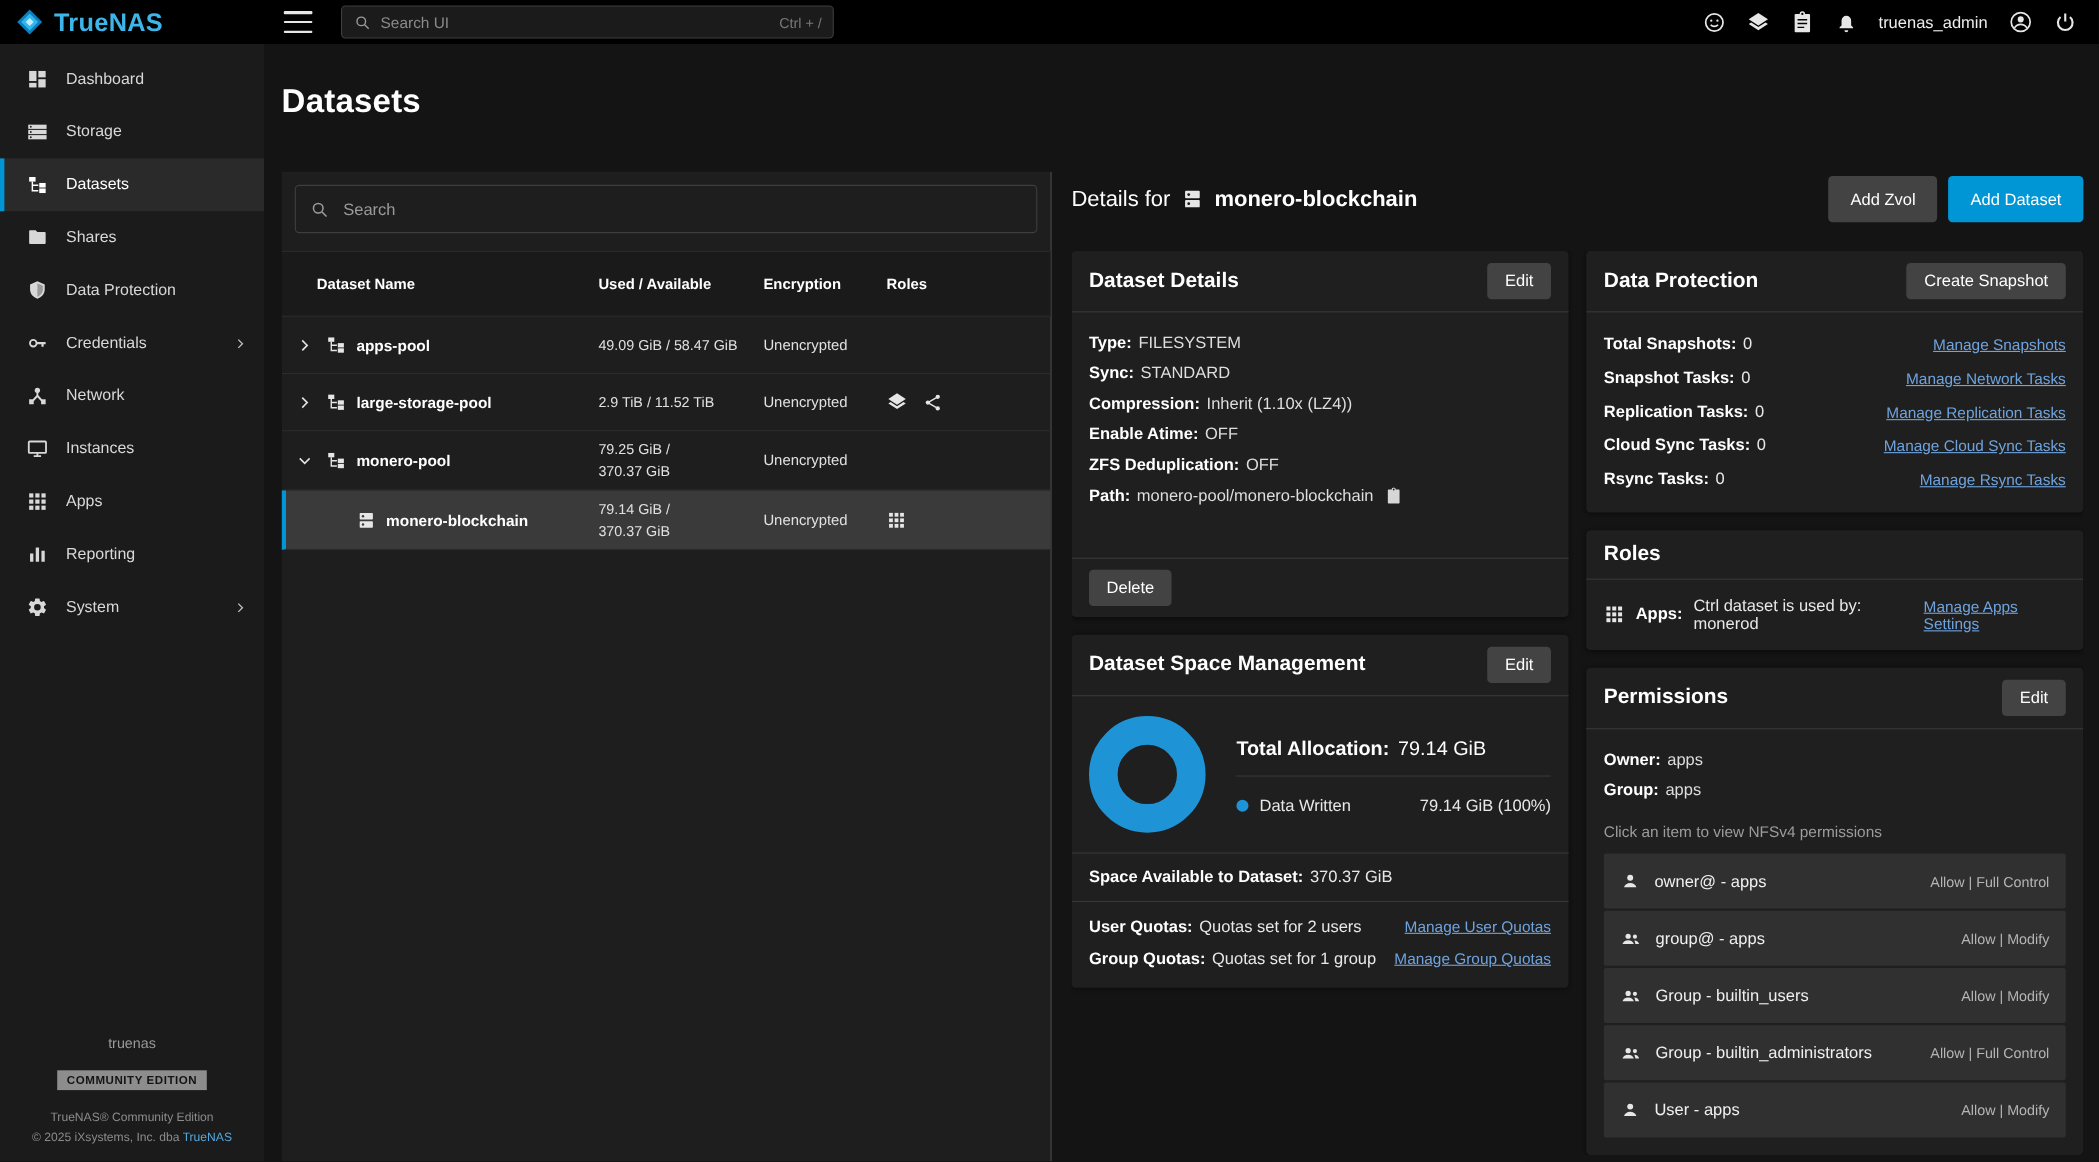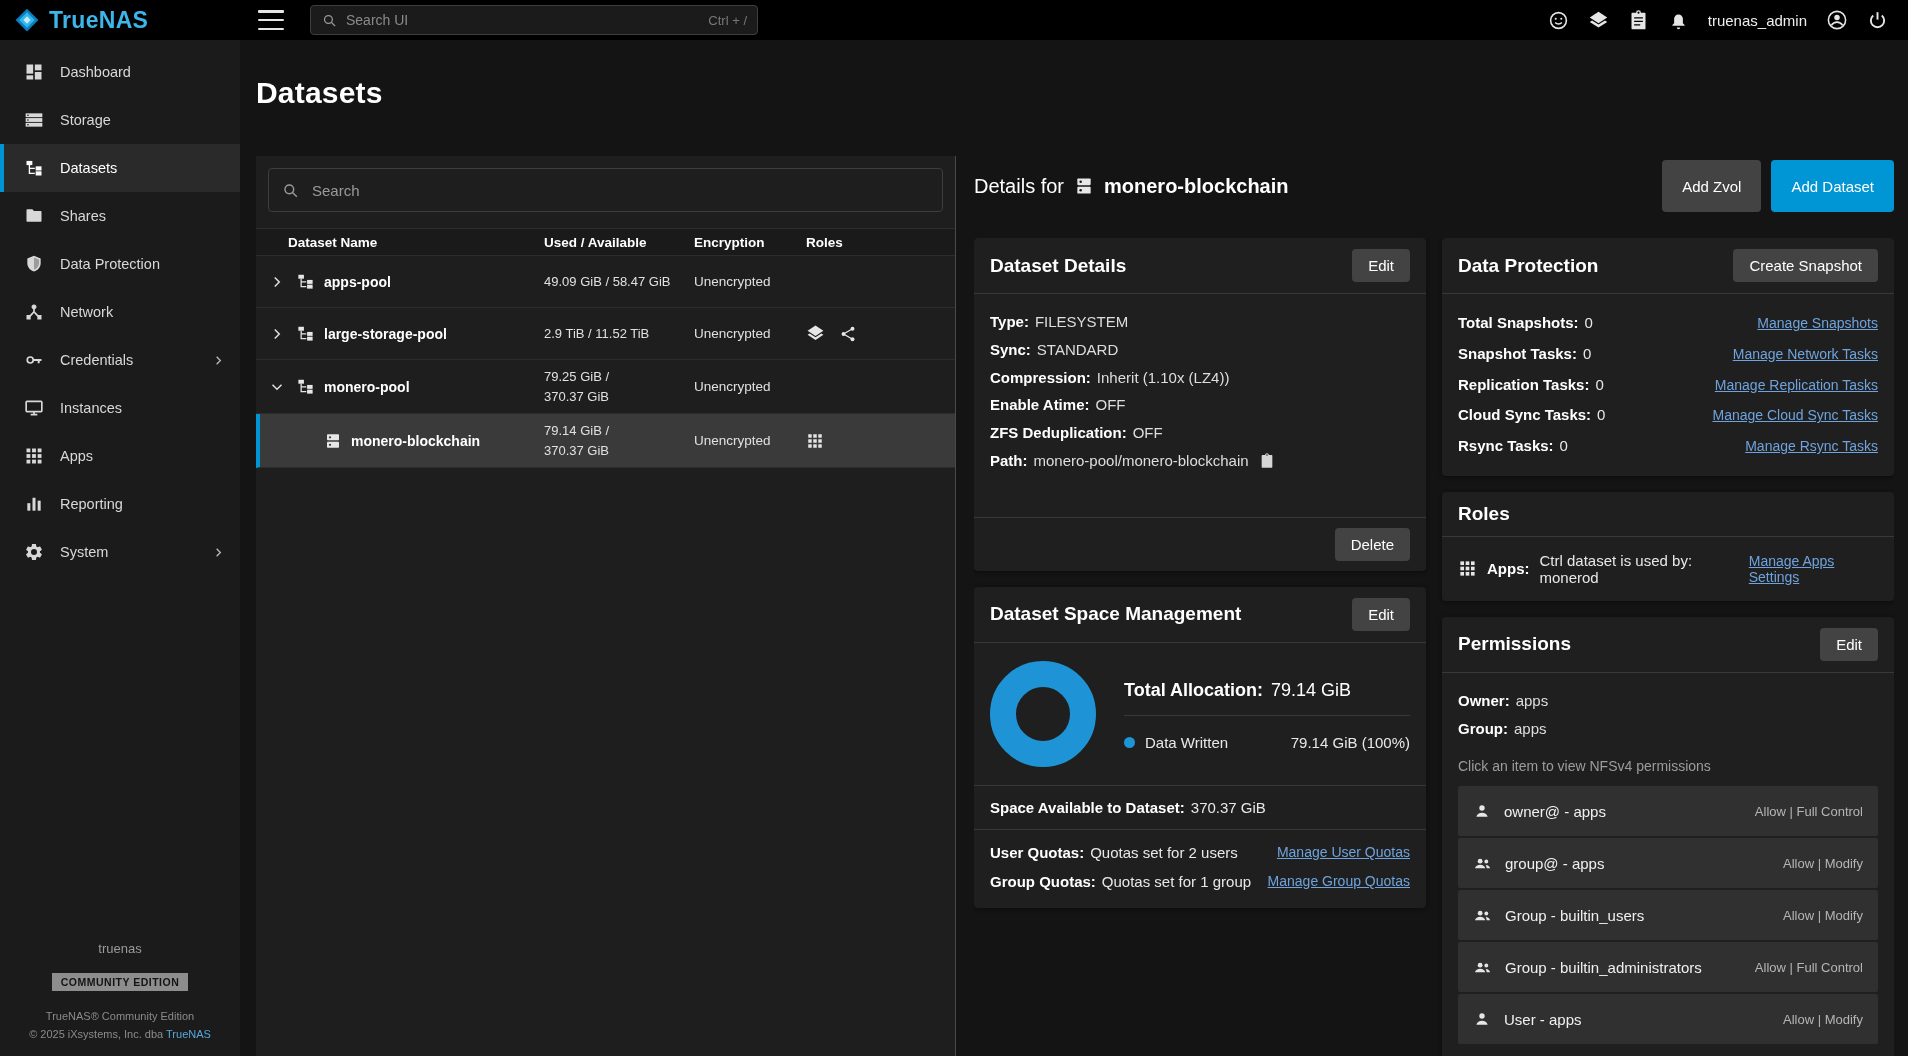--- a/index.html
+++ b/index.html
@@ -48,55 +48,55 @@
 
   
   .tree-panel{width:700px;flex-shrink:0;background:#1e1e1e;border-right:1px solid #4a4a4a;
     padding-top:12px;display:flex;flex-direction:column}
   .tree-search{margin:0 12px 16px;height:44px;border:1px solid #3e3e3e;border-radius:4px;
     display:flex;align-items:center;gap:12px;padding:0 12px}
   .tree-search input{flex:1;background:transparent;border:0;outline:0;color:#ddd;font-size:15px;font-family:inherit}
   .tree-search input::placeholder{color:#9a9a9a}
   .t-head,.t-row{display:grid;grid-template-columns:28px 248px 150px 112px 1fr;align-items:center;
     padding:0 12px;border-bottom:1px solid #2c2c2c}
-  .t-head{height:28px;font-weight:700;font-size:13.5px;background:#1a1a1a;border-top:1px solid #2c2c2c;color:#fff}
+  .t-head{height:60px;font-weight:700;font-size:13.5px;background:#1a1a1a;border-top:1px solid #2c2c2c;color:#fff}
   .t-head .c-name{grid-column:1/3;padding-left:20px}
   .t-row{min-height:52px;cursor:pointer;font-size:13.5px}
   .t-row .c-name{display:flex;align-items:center;gap:9px;font-weight:700;font-size:14px;color:#fff}
   .t-row.child .c-name{padding-left:28px}
   .c-used{white-space:pre;line-height:1.5;font-size:13px;color:#e0e0e0;padding:7px 0}
   .c-enc{font-size:13.5px;color:#e0e0e0}
   .c-roles{display:flex;gap:14px;align-items:center}
   .t-row.selected{background:#3a3a3a;border-left:4px solid #0095d5;padding-left:8px}
   .exp-icon{cursor:pointer}
 
   
   .details{flex:1;display:flex;flex-direction:column;overflow:hidden;padding-right:6px}
   .details-header{display:flex;align-items:center;margin-bottom:26px;margin-top:4px}
   .details-title{display:flex;align-items:center;gap:10px;font-size:20px;font-weight:400;color:#fff}
   .details-title .ds-name{font-weight:700}
   .details-actions{margin-left:auto;display:flex;gap:10px}
   .btn{border:0;border-radius:4px;font-family:inherit;cursor:pointer;color:#fff;white-space:nowrap}
   .btn-gray{background:#434343}
   .btn-primary{background:#0095d5}
-  .btn-lg{height:52px;padding:0 20px;font-size:15px;font-weight:500}
+  .btn-lg{height:42px;padding:0 20px;font-size:15px;font-weight:500}
   .btn-sm{height:33px;padding:0 16px;font-size:15px;font-weight:400}
   .details-grid{display:grid;grid-template-columns:1fr 1fr;gap:16px;align-items:start;overflow:hidden}
 
   .card{background:#1f1f1f;border-radius:4px;box-shadow:0 1px 4px rgba(0,0,0,.45)}
   .card+.card{margin-top:16px}
   .card-header{display:flex;align-items:center;justify-content:space-between;padding:11px 16px;border-bottom:1px solid #383838}
   .card-title{font-size:19px;font-weight:700;color:#fff}
   .card-body{padding:14px 16px}
   .field{display:flex;gap:6px;line-height:1.85;font-size:15px;align-items:center}
   .field .lbl{font-weight:700;color:#fff}
   .field .val{color:#dedede}
   .copy-btn{margin-left:4px;cursor:pointer}
   .dd-body{padding-bottom:42px}
-  .card-footer{border-top:1px solid #383838;padding:10px 16px;display:flex;justify-content:flex-end}
+  .card-footer{border-top:1px solid #383838;padding:10px 16px;display:flex;justify-content:flex-start}
 
   
   .space-top{display:flex;gap:28px;padding:18px 16px;border-bottom:1px solid #383838;align-items:center}
   .donut{width:106px;height:106px;border-radius:50%;border:26px solid #1e94d6;flex-shrink:0}
   .space-right{flex:1}
   .total-line{font-size:18px;padding:4px 0 14px;border-bottom:1px solid #383838;color:#fff}
   .total-line .lbl{font-weight:700;margin-right:8px}
   .legend-row{display:flex;align-items:center;gap:10px;padding-top:18px;font-size:15px}
   .legend-dot{width:11px;height:11px;border-radius:50%;background:#1e94d6;flex-shrink:0}
   .legend-val{margin-left:auto}
@@ -248,39 +248,39 @@
       <span class="nav-icon">
           <svg viewBox="0 0 24 24" fill="#d8d8d8">
             <path d="M12 2l8 3.5V11c0 4.8-3.4 8.6-8 10-4.6-1.4-8-5.2-8-10V5.5z"></path>
             <path d="M12 4.2v14.6c3.5-1.3 6-4.3 6-7.8V6.8z" fill="#9b9b9b"></path>
           </svg>
         </span>
       <span class="nav-label">Data Protection</span>
     </div>
     <div class="nav-item">
       <span class="nav-icon">
-          <svg viewBox="0 0 24 24" fill="#d8d8d8">
-            <path d="M17 15.5l-4-4.2V8.7a3 3 0 1 0-2 0v2.6l-4 4.2H3V21h5v-3.4l4-4.3 4 4.3V21h5v-5.5z"></path>
-          </svg>
-        </span>
-      <span class="nav-label">Network</span>
-    </div>
-    <div class="nav-item">
-      <span class="nav-icon">
           <svg viewBox="0 0 24 24">
             <circle cx="7.5" cy="12" r="3.6" fill="none" stroke="#d8d8d8" stroke-width="2"></circle>
             <path d="M11 10.8h10v2.4h-2.2v2.7h-2.4v-2.7H11z" fill="#d8d8d8"></path>
           </svg>
         </span>
       <span class="nav-label">Credentials</span>
       <span class="nav-chevron">
           <svg width="15" height="15" viewBox="0 0 24 24">
             <path d="M9 6l6 6-6 6" fill="none" stroke="#bdbdbd" stroke-width="2"></path>
           </svg>
         </span>
+    </div>
+    <div class="nav-item">
+      <span class="nav-icon">
+          <svg viewBox="0 0 24 24" fill="#d8d8d8">
+            <path d="M17 15.5l-4-4.2V8.7a3 3 0 1 0-2 0v2.6l-4 4.2H3V21h5v-3.4l4-4.3 4 4.3V21h5v-5.5z"></path>
+          </svg>
+        </span>
+      <span class="nav-label">Network</span>
     </div>
     <div class="nav-item">
       <span class="nav-icon">
           <svg viewBox="0 0 24 24">
             <rect x="2.6" y="4" width="18.8" height="12.4" rx="1" fill="none" stroke="#d8d8d8" stroke-width="2"></rect>
             <path d="M8 20h8M12 16.5V20" stroke="#d8d8d8" stroke-width="2"></path>
           </svg>
         </span>
       <span class="nav-label">Instances</span>
     </div>

